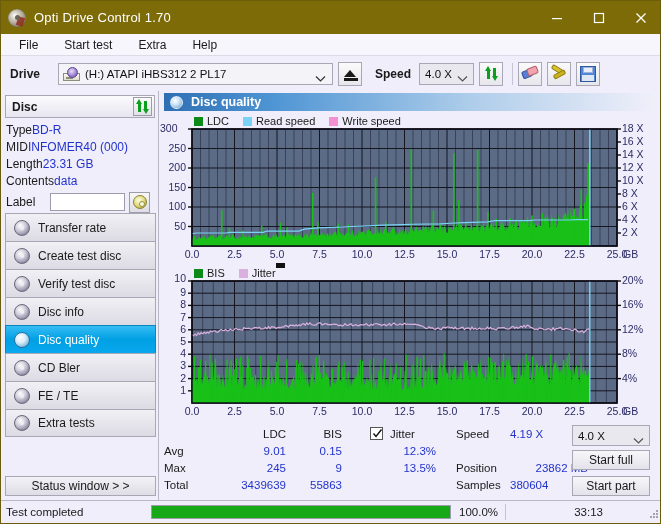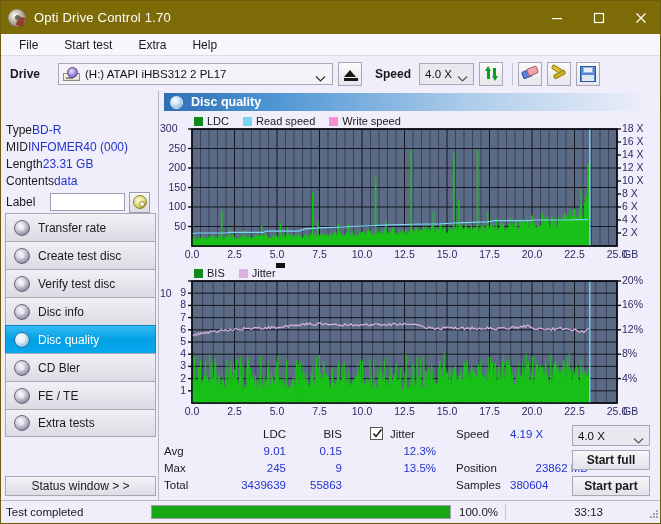--- a/index.html
+++ b/index.html
@@ -237,21 +237,21 @@
   .sp-combo {
     position:absolute; width:78px;height:21px;background:#e9e8ee;border:1px solid #a9a7b4;
     display:flex;align-items:center;
   }
   .sp-combo .t{font-size:11.5px;color:#111;margin-left:5px;}
   .sp-combo .arrow{position:absolute;right:5px;top:5px;}
   .btn-std {
     position:absolute; width:78px;height:20px;
     background: linear-gradient(#f7f7fa,#e3e2ea); border:1px solid #a9a7b4;
     display:flex;align-items:center;justify-content:center;
-    font-size:12px; color:#1a1a1a;font-weight:bold;
+    font-size:12px; color:#1a1a1a;
   }
 
   
   .statusbar {
     position:absolute; left:0; bottom:0; width:661px; height:23px;
     background:#f0eefa; border-top:1px solid #b9b6c6;
     display:flex; align-items:center;
   }
   .sb-text { font-size:11.5px; color:#1a1a1a; margin-left:5px; width:140px; }
   .sb-progress {
@@ -351,20 +351,31 @@
       <span class="ico-save">
           <i class="sbody"></i>
           <i class="stop"></i>
           <i class="sbot"></i>
         </span>
     </div>
   </div>
 
   <div class="leftpanel">
 
+    <div class="disc-head">
+      <span class="h-t">Disc</span>
+      <span class="h-btn">
+        <span class="ico-refresh">
+          <i class="a1"></i>
+            <i class="b1"></i>
+            <i class="b2"></i>
+            <i class="a2"></i>
+        </span>
+      </span>
+    </div>
 
     <div class="disc-rows">
       <div class="drow">
         <span class="k">Type</span>
         <span class="v">BD-R</span>
       </div>
       <div class="drow">
         <span class="k">MID</span>
         <span class="v">INFOMER40 (000)</span>
       </div>
@@ -798,21 +809,21 @@
         </svg>
         <div class="axis-lbl" style="left: 0px; top: 120.8px; width: 26px; text-align: right;">1</div>
         <div class="axis-lbl" style="left: 0px; top: 108.6px; width: 26px; text-align: right;">2</div>
         <div class="axis-lbl" style="left: 0px; top: 96.4px; width: 26px; text-align: right;">3</div>
         <div class="axis-lbl" style="left: 0px; top: 84.2px; width: 26px; text-align: right;">4</div>
         <div class="axis-lbl" style="left: 0px; top: 72px; width: 26px; text-align: right;">5</div>
         <div class="axis-lbl" style="left: 0px; top: 59.8px; width: 26px; text-align: right;">6</div>
         <div class="axis-lbl" style="left: 0px; top: 47.6px; width: 26px; text-align: right;">7</div>
         <div class="axis-lbl" style="left: 0px; top: 35.4px; width: 26px; text-align: right;">8</div>
         <div class="axis-lbl" style="left: 0px; top: 23.2px; width: 26px; text-align: right;">9</div>
-        <div class="axis-lbl" style="left: 0px; top: 24px; width: 26px; text-align: left;">10</div>
+        <div class="axis-lbl" style="left: 0px; top: 9px; width: 26px; text-align: right;">10</div>
         <div class="axis-lbl" style="left: 462px; top: 108.6px; text-align: left;">4%</div>
         <div class="axis-lbl" style="left: 462px; top: 84.2px; text-align: left;">8%</div>
         <div class="axis-lbl" style="left: 462px; top: 59.8px; text-align: left;">12%</div>
         <div class="axis-lbl" style="left: 462px; top: 35.4px; text-align: left;">16%</div>
         <div class="axis-lbl" style="left: 462px; top: 11px; text-align: left;">20%</div>
         <div class="axis-lbl" style="left: 16px; top: 142px; width: 32px; text-align: center;">0.0</div>
         <div class="axis-lbl" style="left: 58.5px; top: 142px; width: 32px; text-align: center;">2.5</div>
         <div class="axis-lbl" style="left: 101px; top: 142px; width: 32px; text-align: center;">5.0</div>
         <div class="axis-lbl" style="left: 143.5px; top: 142px; width: 32px; text-align: center;">7.5</div>
         <div class="axis-lbl" style="left: 186px; top: 142px; width: 32px; text-align: center;">10.0</div>

